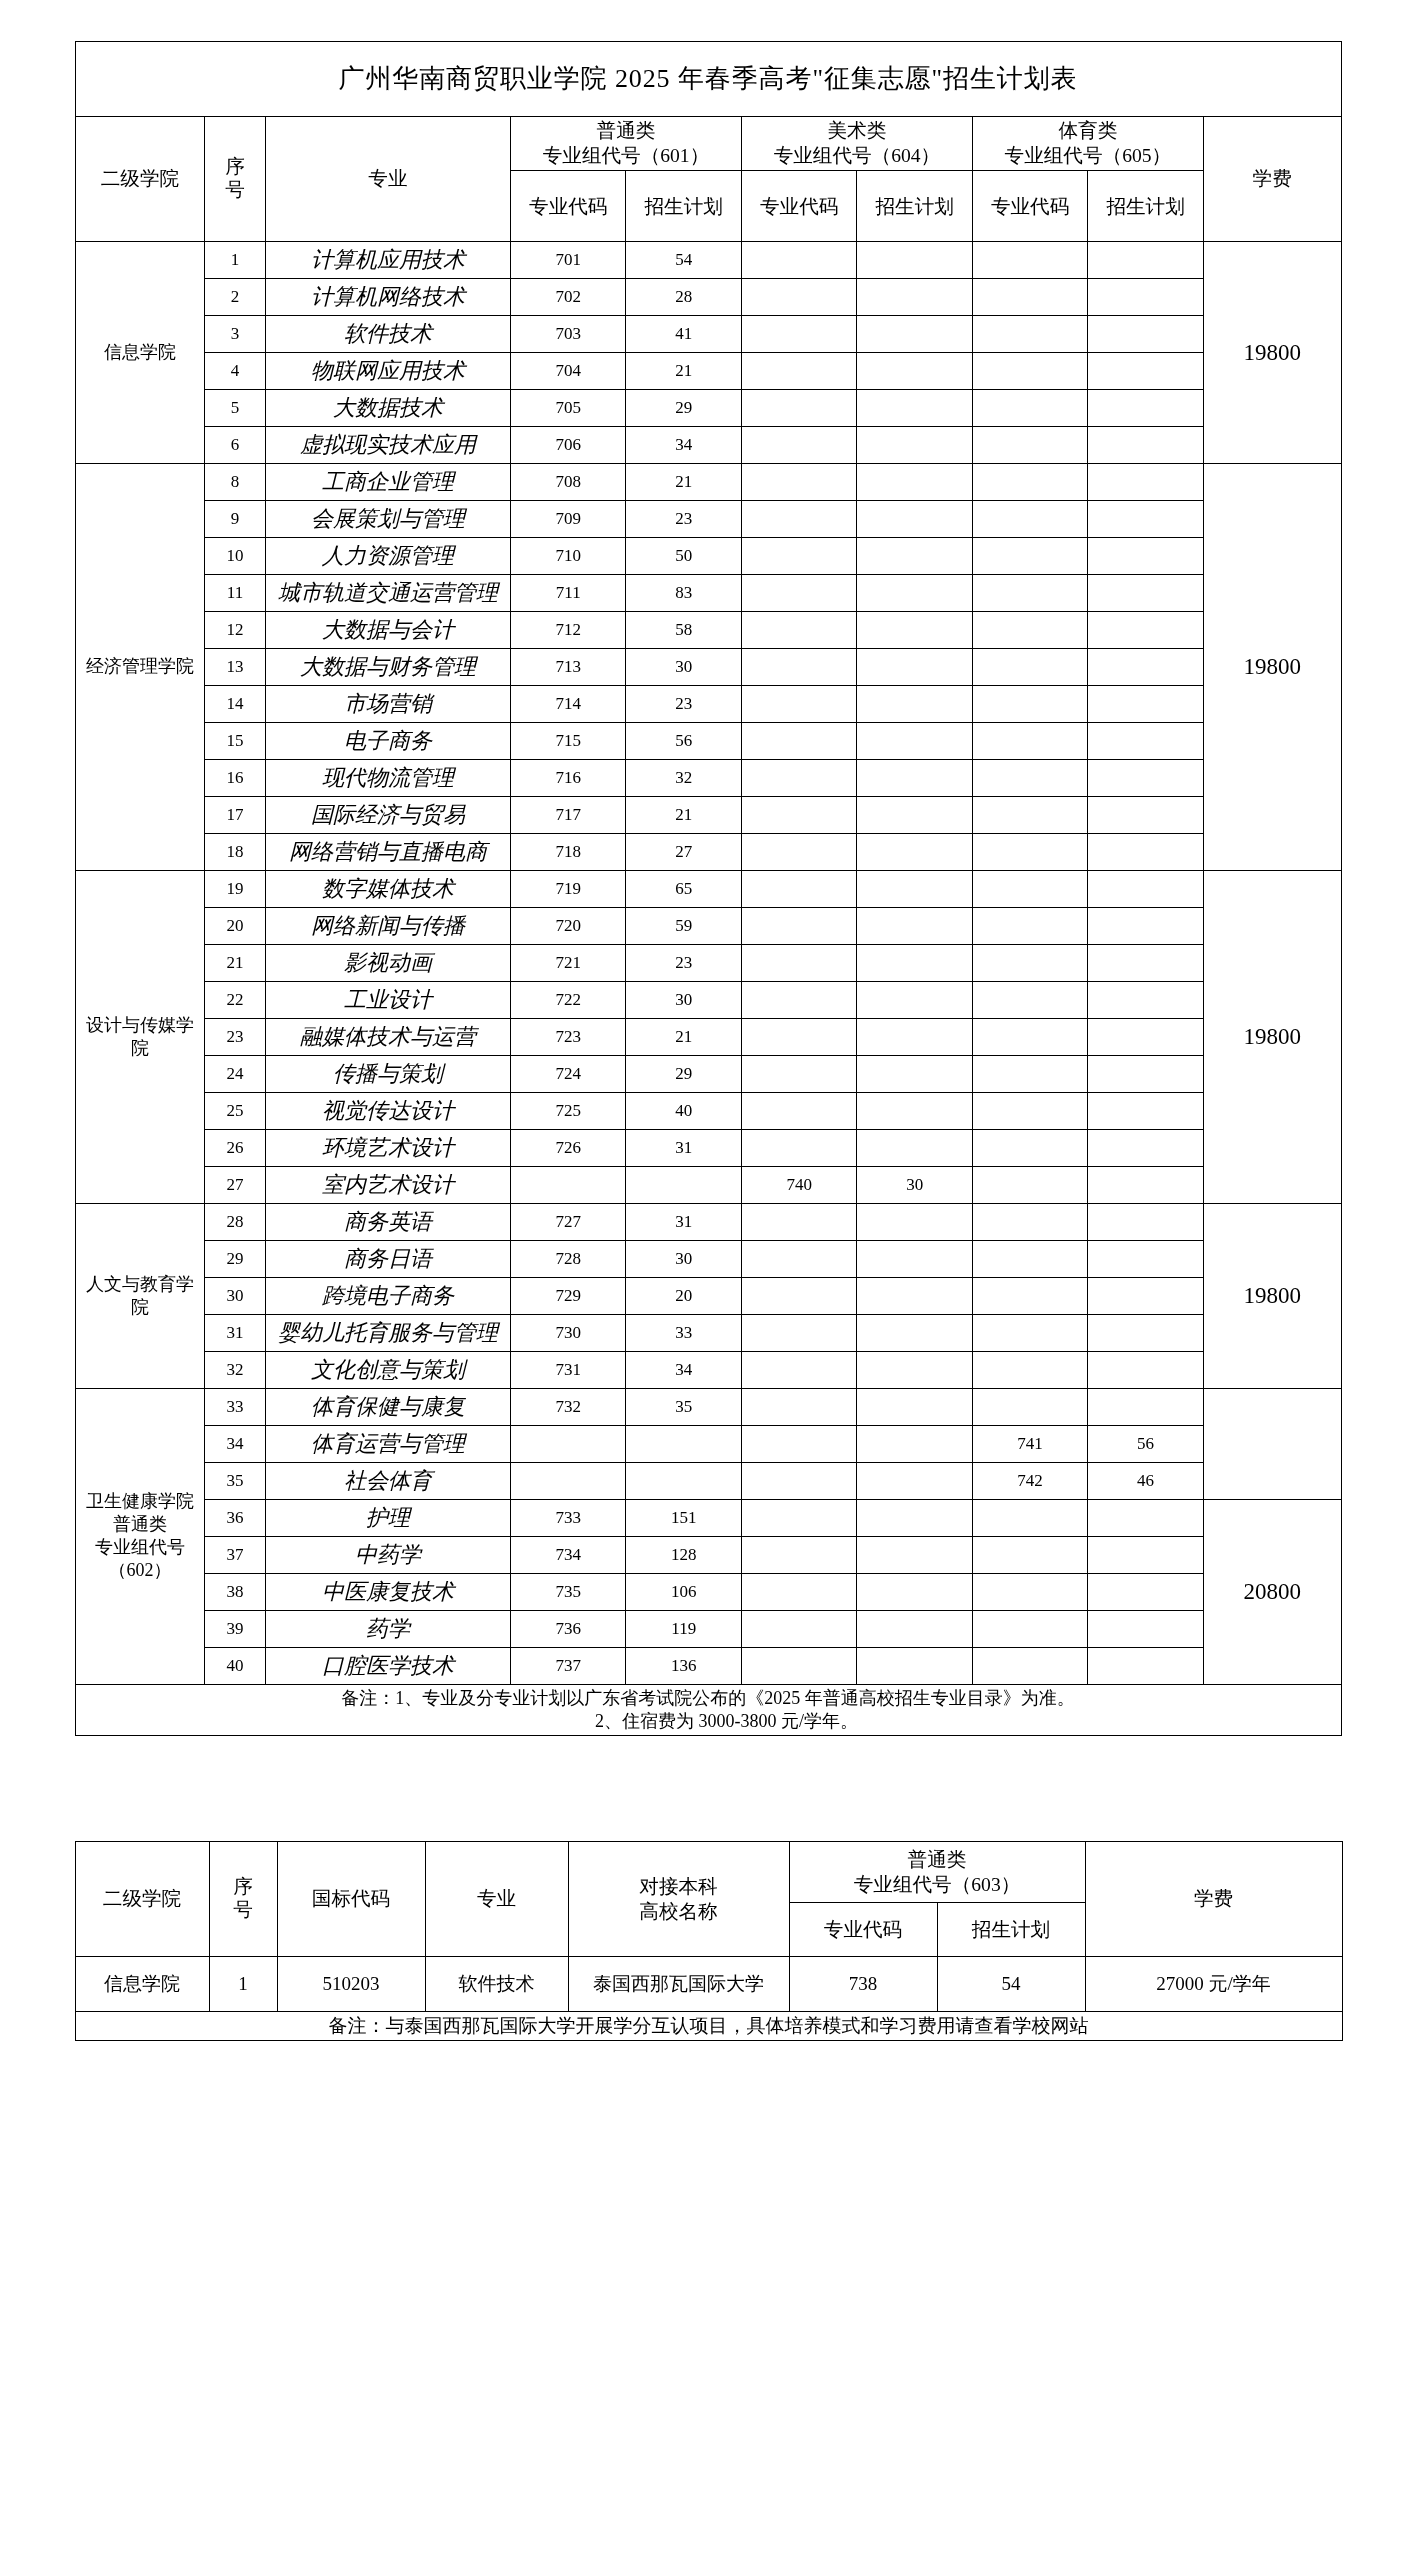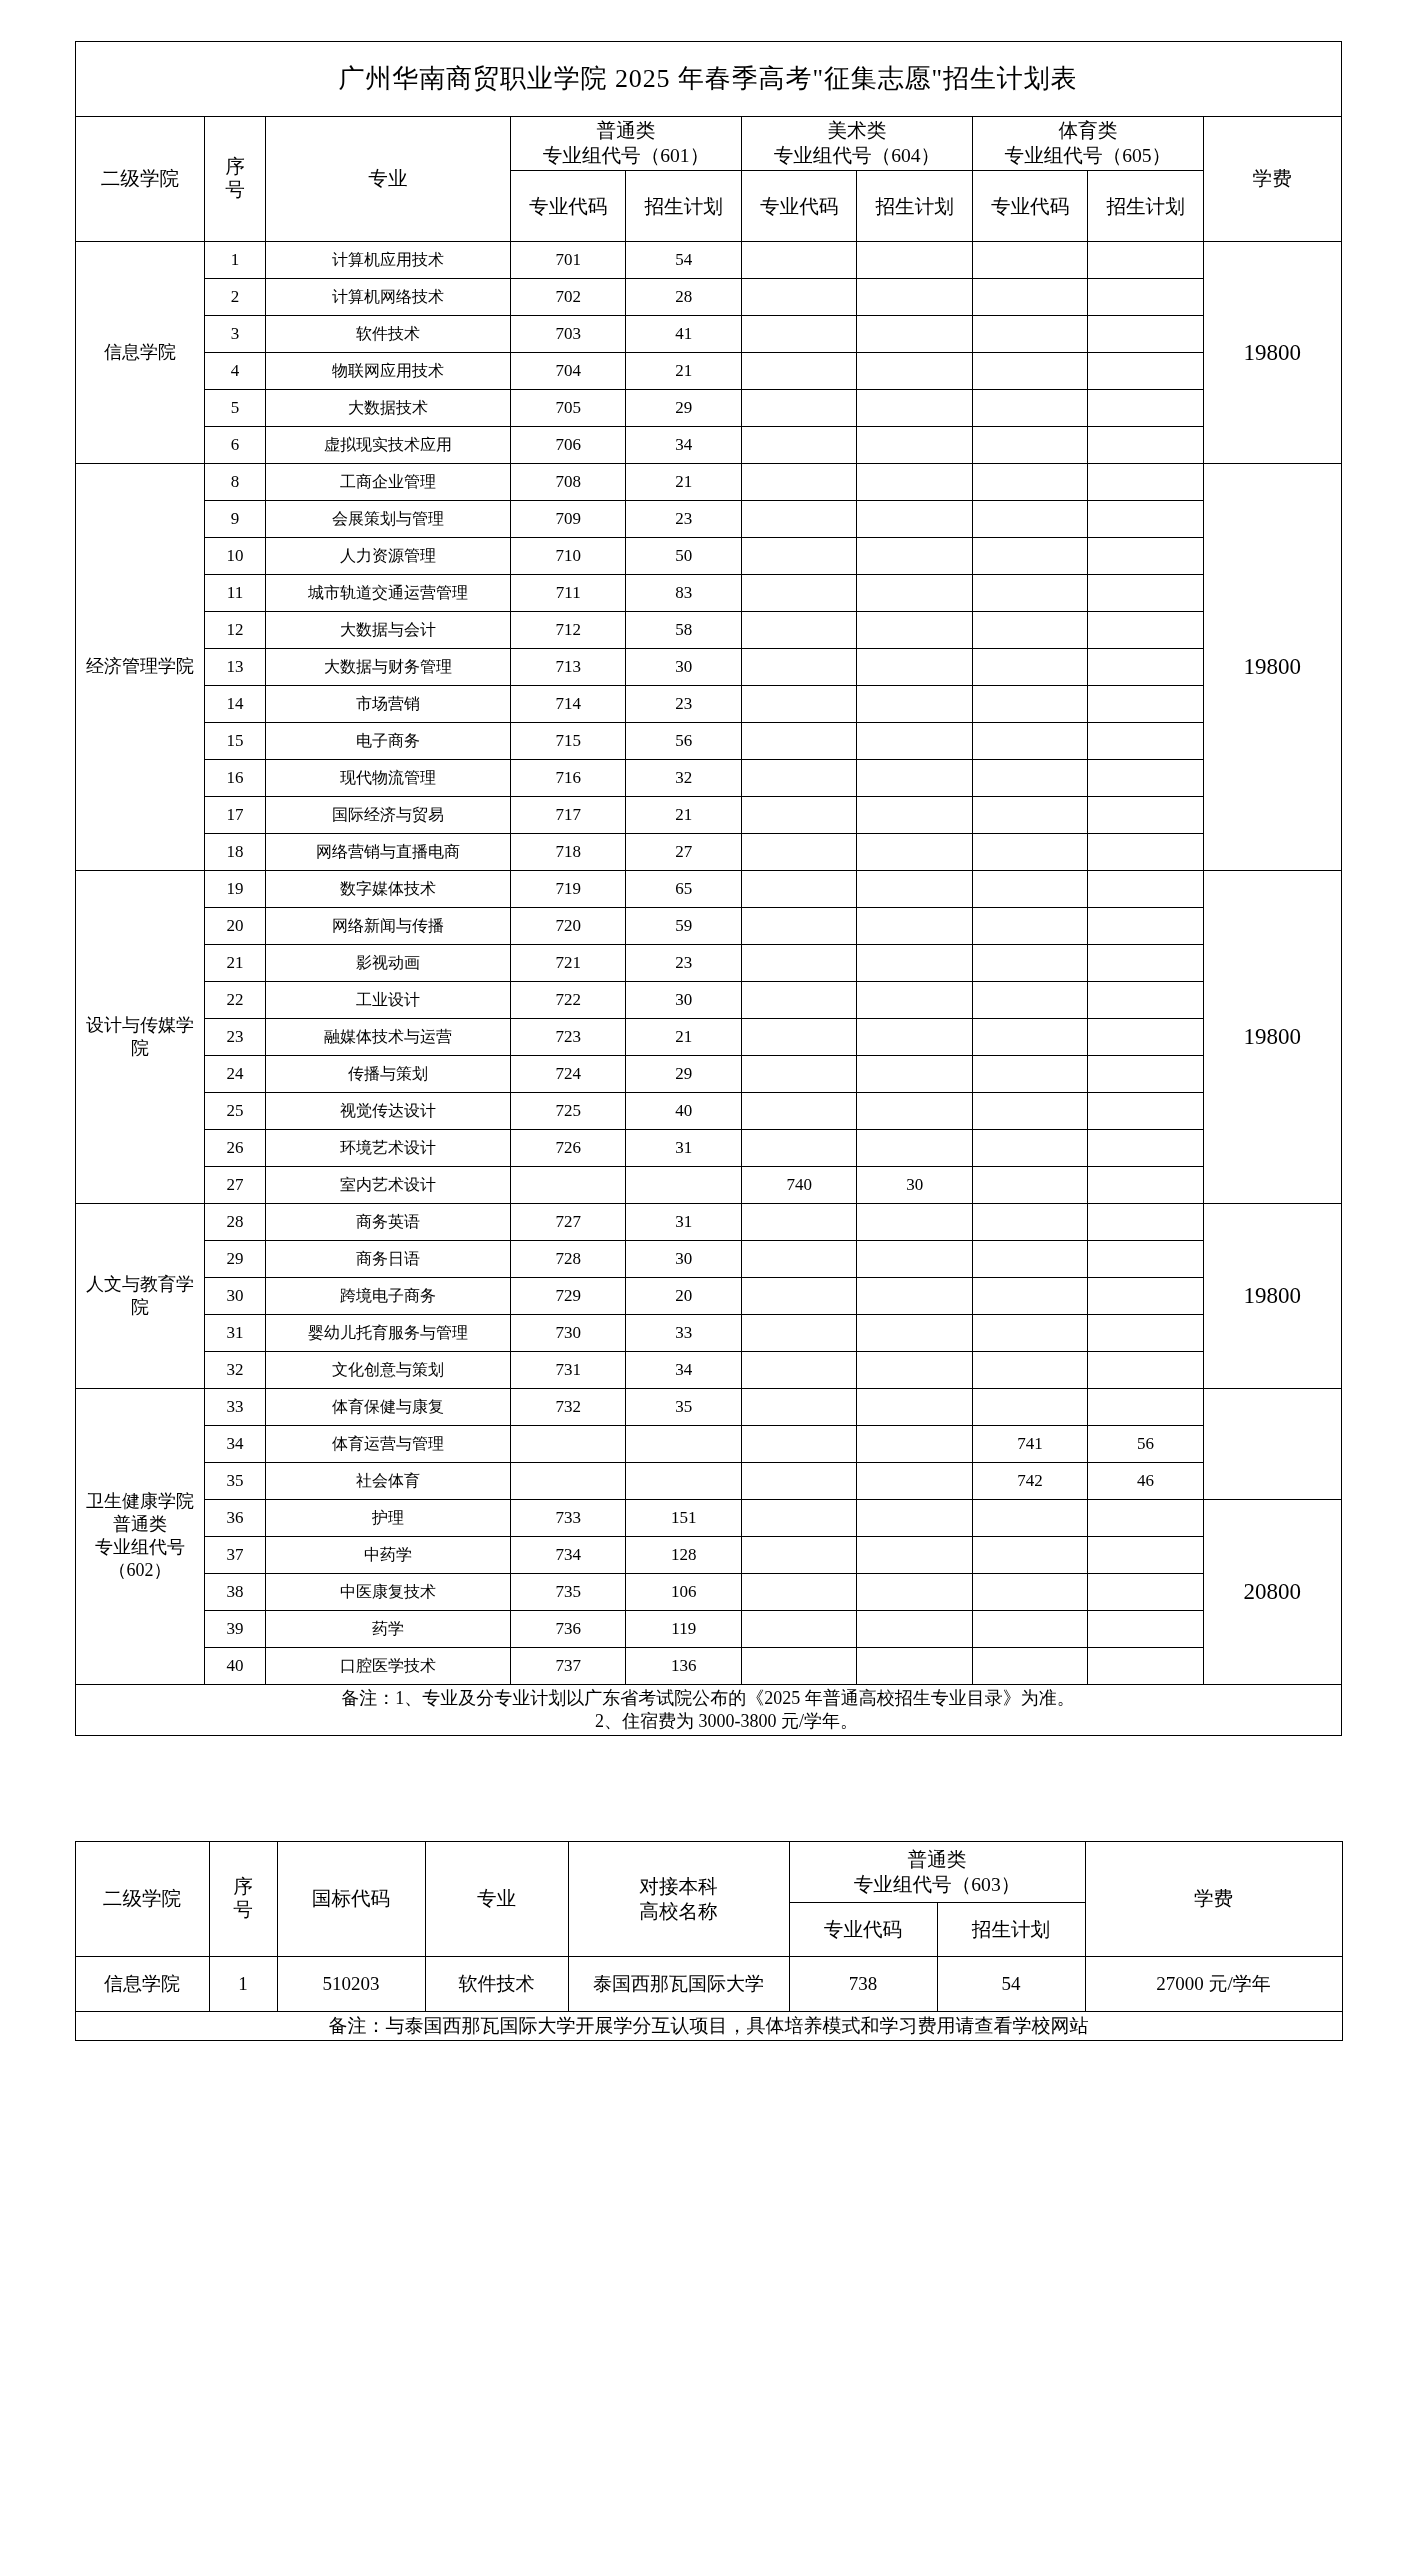--- a/index.html
+++ b/index.html
@@ -56,21 +56,21 @@
   .hdr-group{ font-size:19.6px; line-height:1.32; }
   .hdr-sub{ font-size:19.6px; line-height:1.32; }
   .vstack{display:block;}
   
   td.coll{
     font-size:18px;
     line-height:1.45;
     padding:5.4px 3.6px;
   }
   td.num{font-size:17px;}
-  td.major{font-size:16px;}
+  td.major{font-size:22px;font-style:italic;}
   td.code{font-size:17px;}
   td.plan{font-size:17px;}
   td.fee{font-size:23px;}
   
   td.notes{
     text-align:left;
     font-size:18px;
     font-weight:bold;
     line-height:1.75;
     padding:7.1px 12.5px 9px 12.5px;

